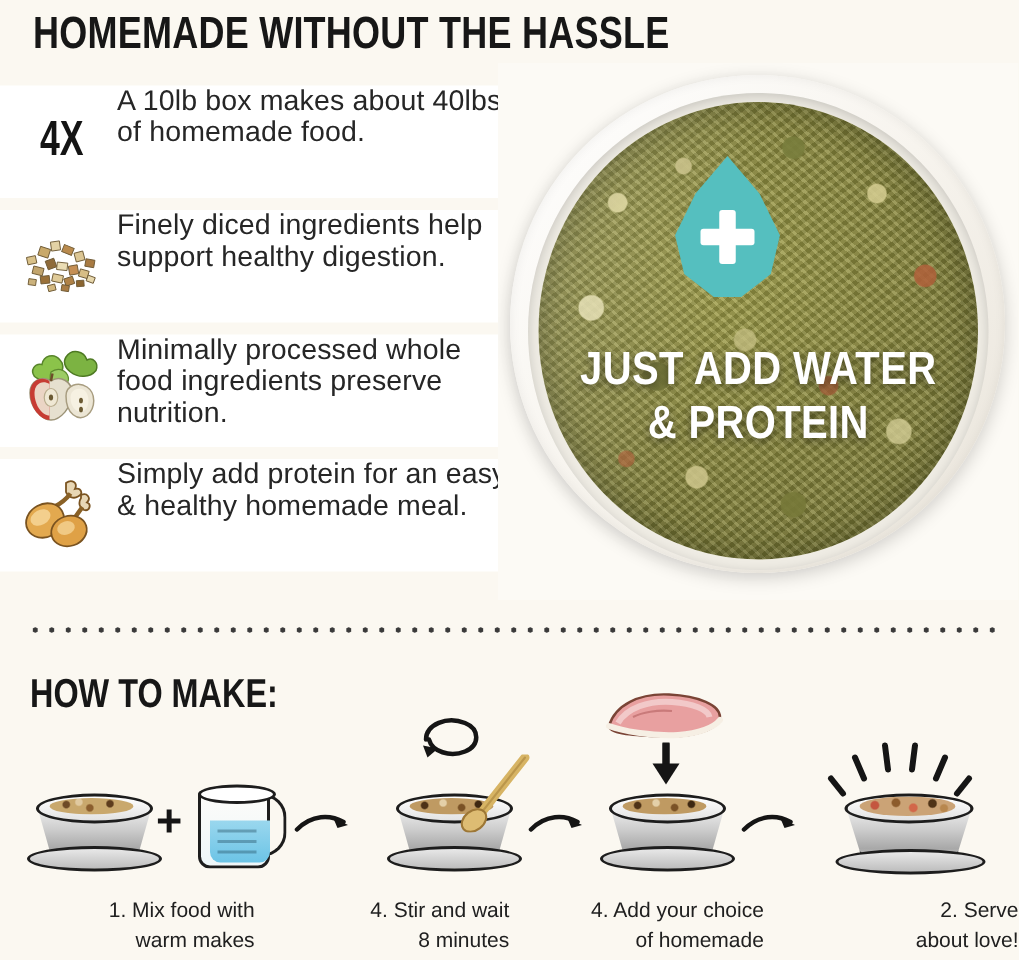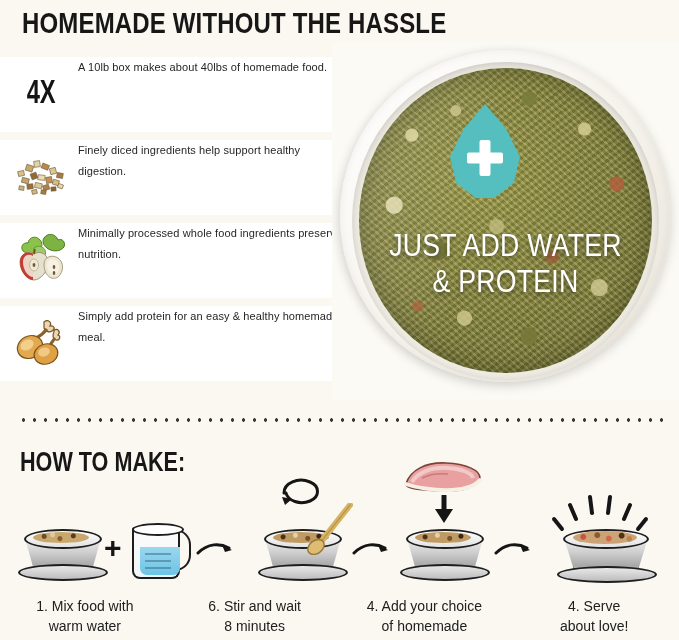--- a/index.html
+++ b/index.html
@@ -33,21 +33,21 @@
     background:#FFFFFF;
     margin-bottom:8px;
     display:flex;
   }
   .frow .ficon{
     width:62px;min-width:62px;height:70px;
     display:flex;align-items:center;justify-content:center;
     margin-left:10px;
   }
   .frow .ftext{
-    font-size:11px;line-height:21px;color:#262626;
+    font-size:19px;line-height:21px;color:#262626;
     margin-left:6px;max-width:270px;
     letter-spacing:0.1px;
   }
   .badge4x{
     font-family:"Liberation Sans Narrow","Liberation Sans",sans-serif;
     font-weight:bold;font-size:33px;color:#141414;
     transform:scaleX(0.72);
   }
 
   
@@ -118,21 +118,21 @@
   .drop-plus:before,.drop-plus:after{
     content:"";position:absolute;background:#fff;border-radius:2px;
   }
   .drop-plus:before{left:50%;top:2px;transform:translateX(-50%);width:11px;height:36px;}
   .drop-plus:after{top:50%;left:2px;transform:translateY(-50%);height:11px;width:36px;}
 
   .bowl-caption{
     position:absolute;left:0;right:0;top:186px;
     text-align:center;
     font-family:"Liberation Sans Narrow","Liberation Sans",sans-serif;
-    font-weight:normal;color:#ffffff;
+    font-weight:bold;color:#ffffff;
     font-size:31px;line-height:36px;
     letter-spacing:0.3px;
     text-shadow:0 2px 6px rgba(0,0,0,0.45);
   }
   .bowl-caption span{display:block;transform:scaleX(0.86);}
 
   
   .dots{
     position:absolute;left:18px;top:418px;width:650px;height:4px;
     background-image:radial-gradient(circle, #3a3a3a 0 1.6px, rgba(0,0,0,0) 1.9px);
@@ -226,21 +226,21 @@
     border:2.2px solid #1d1d1d;border-left:none;
     border-radius:0 16px 16px 0;
   }
 
   
   .captions{
     position:absolute;left:0;top:596px;width:679px;height:44px;
     display:flex;
   }
   .cap{
-    flex:1;text-align:center;font-size:14px;line-height:20px;color:#202020;
+    flex:1;text-align:right;font-size:14px;line-height:20px;color:#202020;
   }
 </style>
 </head>
 <body>
 
 <div class="page">
 
   <div class="main-title">HOMEMADE WITHOUT THE HASSLE</div>
 
   <div class="features">
@@ -467,29 +467,29 @@
         <div class="db-food served" style="width:64px;height:13px;left:16px;top:6px;"></div>
         <div class="db-base" style="width:96px;"></div>
       </div>
     </div>
 
   </div>
 
   <div class="captions">
     <div class="cap">
       <div>1. Mix food with</div>
-      <div>warm water</div>
+      <div>warm makes</div>
     </div>
     <div class="cap">
-      <div>6. Stir and wait</div>
+      <div>4. Stir and wait</div>
       <div>8 minutes</div>
     </div>
     <div class="cap">
       <div>4. Add your choice</div>
       <div>of homemade</div>
     </div>
     <div class="cap">
-      <div>4. Serve</div>
+      <div>2. Serve</div>
       <div>about love!</div>
     </div>
   </div>
 
 </div>
 
 </body></html>

